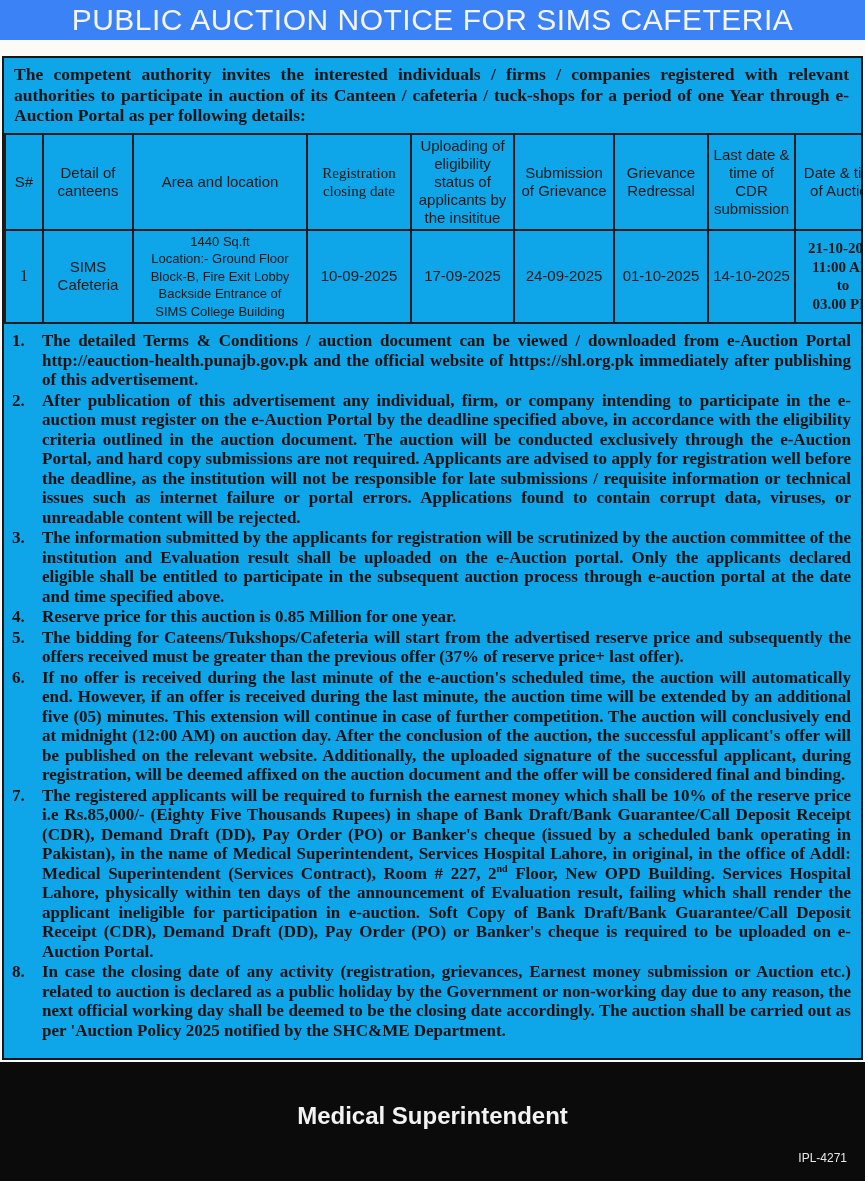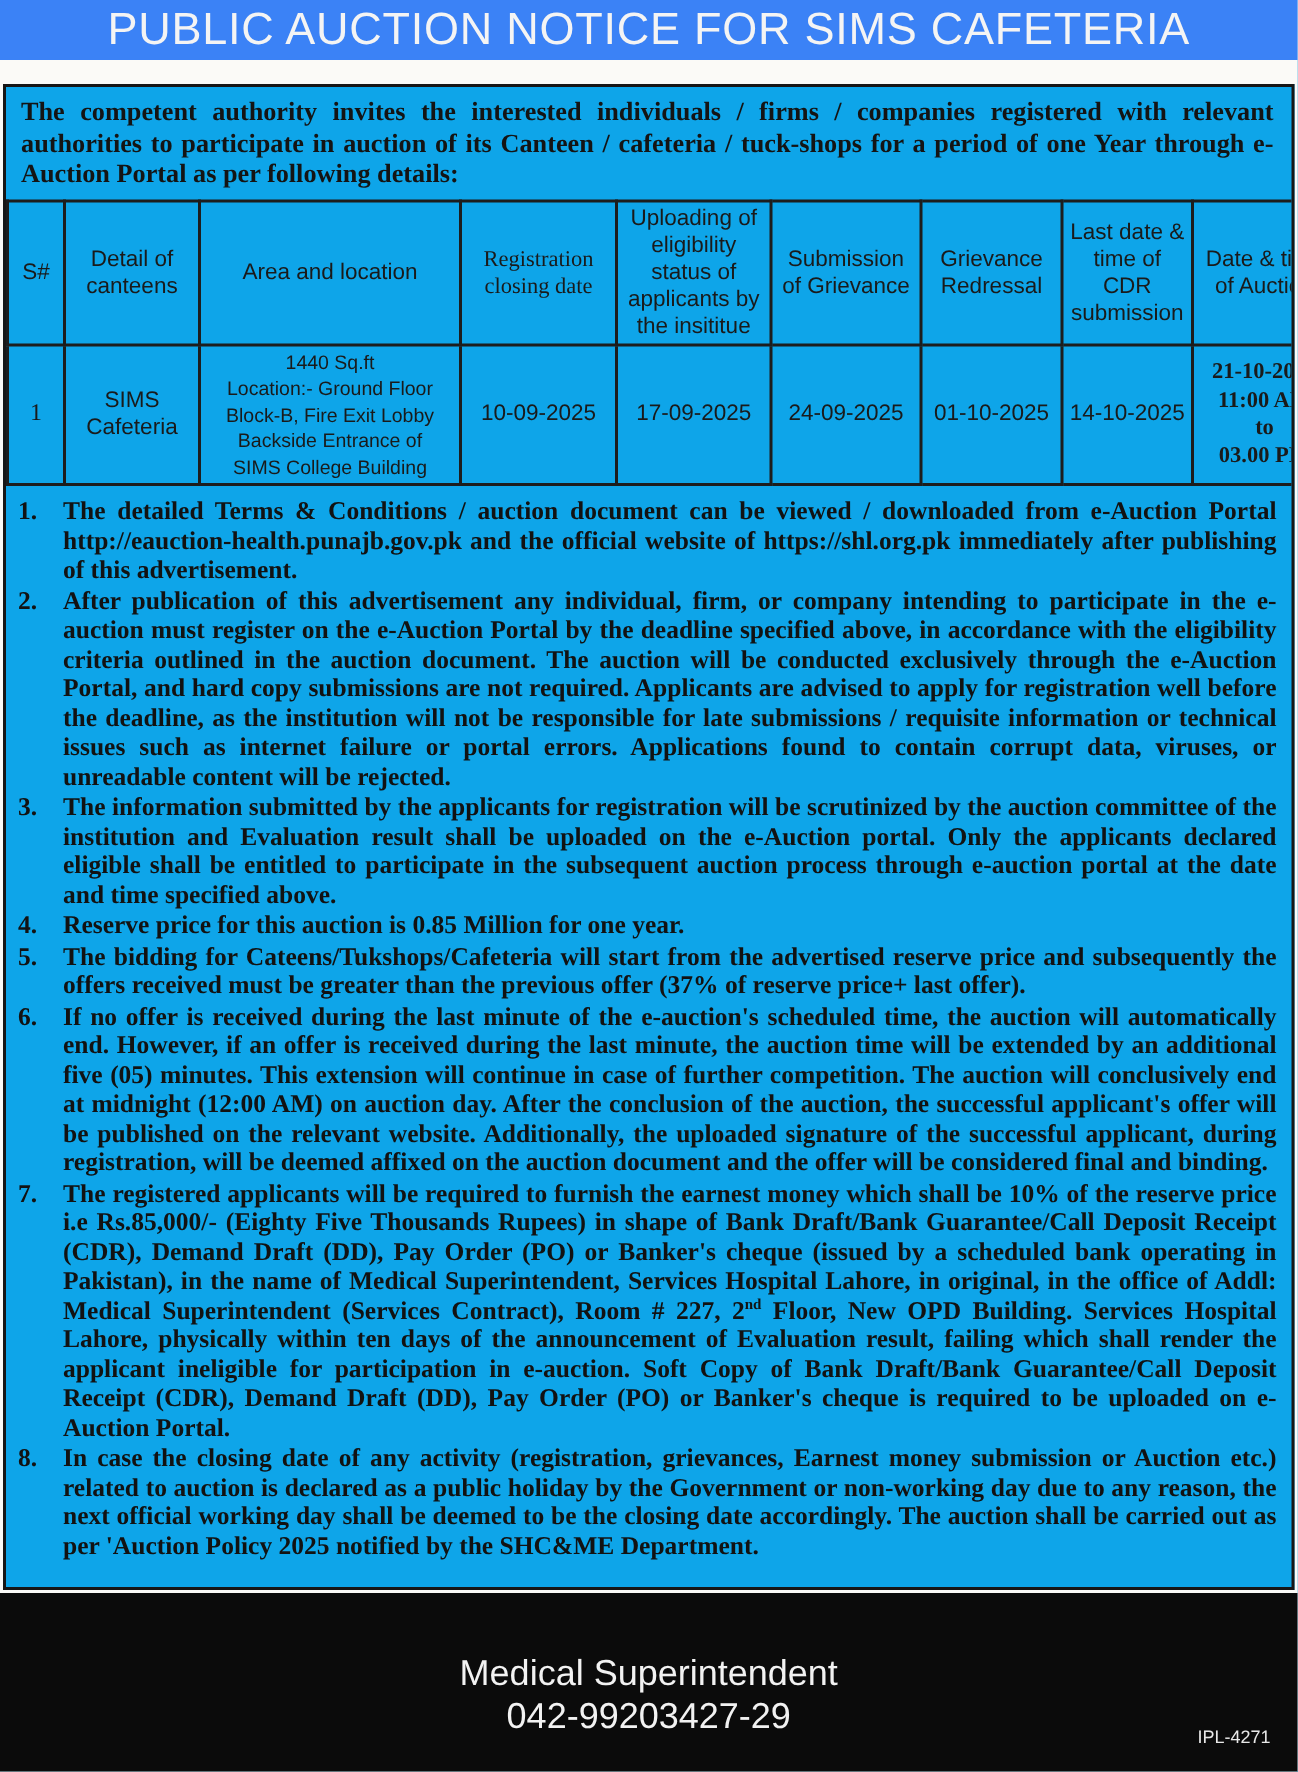--- a/index.html
+++ b/index.html
@@ -113,21 +113,21 @@
     background: #0b0b0b;
     color: #f2f2f2;
     font-family: "Liberation Sans", sans-serif;
     text-align: center;
     padding-top: 40px;
     box-sizing: border-box;
     position: relative;
   }
   .footer .fline {
     font-size: 24px; line-height: 28.5px;
-    font-weight: 400;
+    font-weight: 700;
   }
   .footer .ref {
     position: absolute;
     right: 18px; bottom: 16px;
     font-size: 12px;
     color: #e8e8e8;
   }
 </style>
 </head>
 <body>
@@ -214,17 +214,16 @@
       <div class="term">
         <span class="num">8.</span>
         <span class="text">In case the closing date of any activity (registration, grievances, Earnest money submission or Auction etc.) related to auction is declared as a public holiday by the Government or non-working day due to any reason, the next official working day shall be deemed to be the closing date accordingly. The auction shall be carried out as per 'Auction Policy 2025 notified by the SHC&amp;ME Department.</span>
       </div>
     </div>
 
   </div>
 
   <footer class="footer">
     <div class="fline">Medical Superintendent</div>
-    <div class="fline">042-99203427-29</div>
     <span class="ref">IPL-4271</span>
   </footer>
 
 </div>
 
 </body></html>

